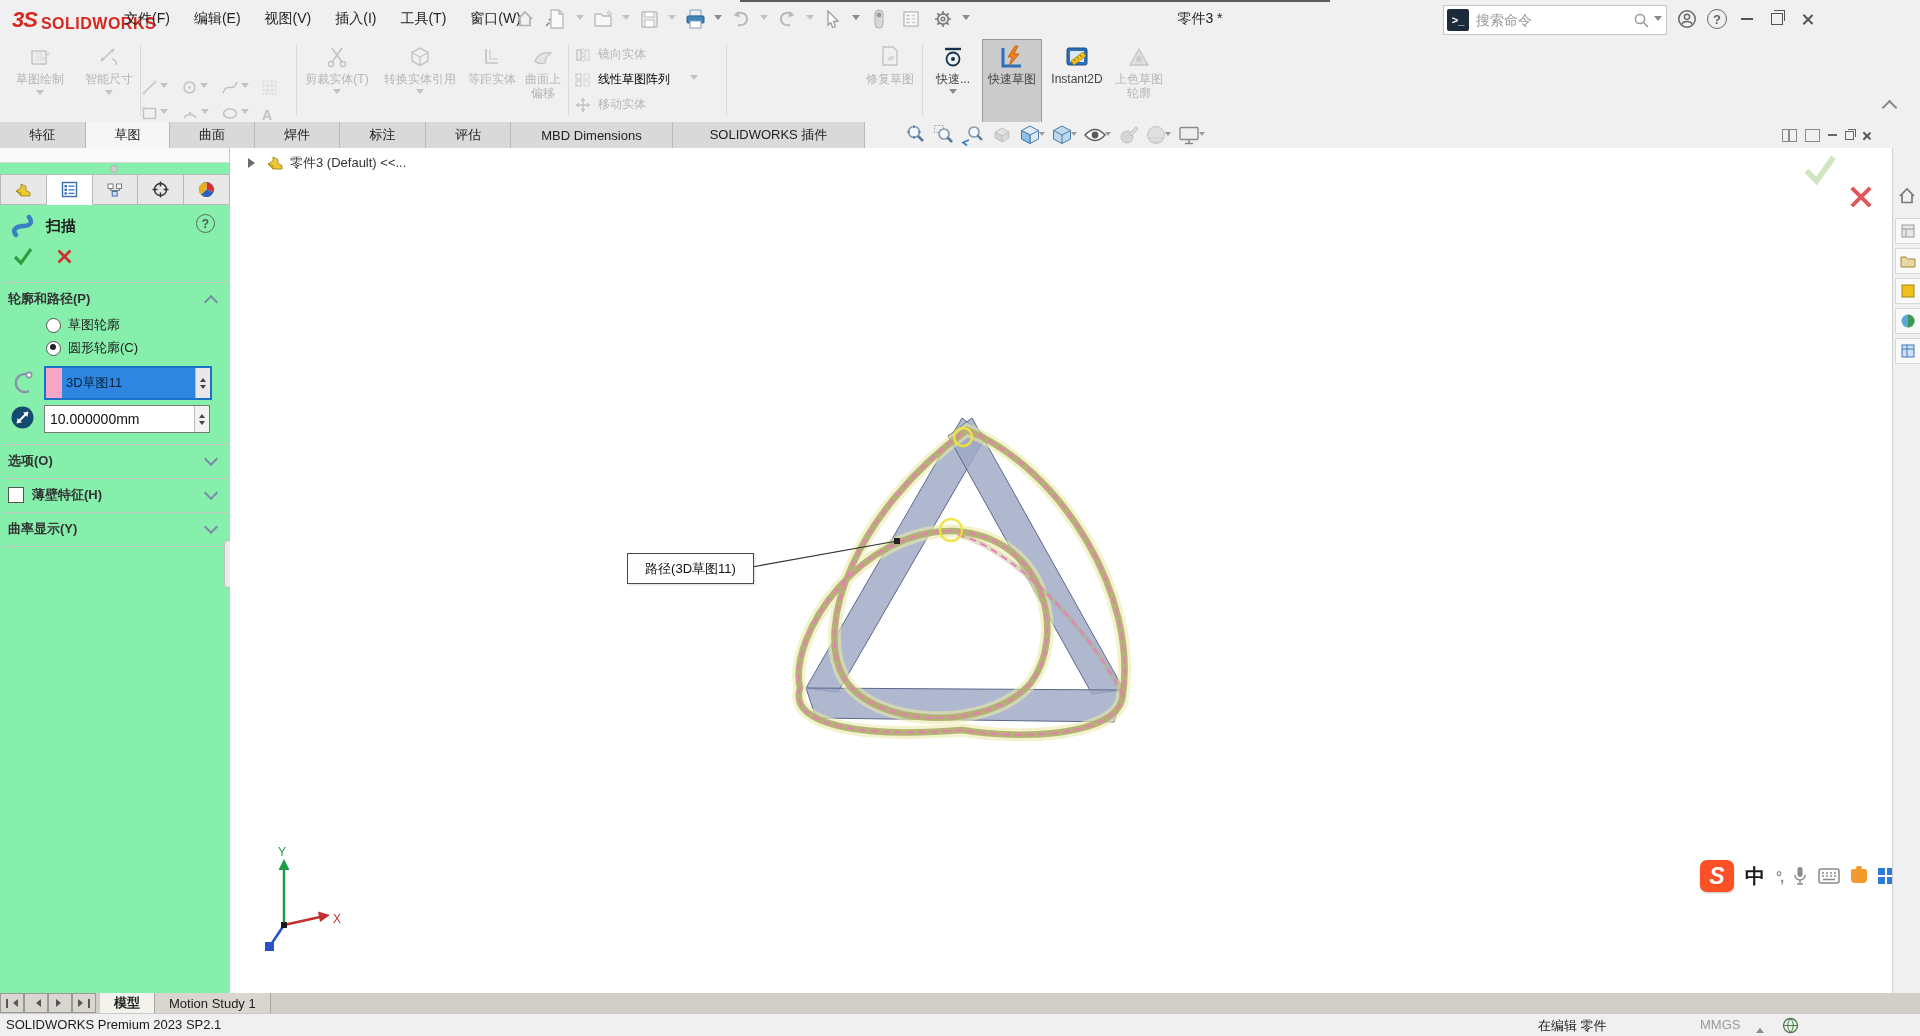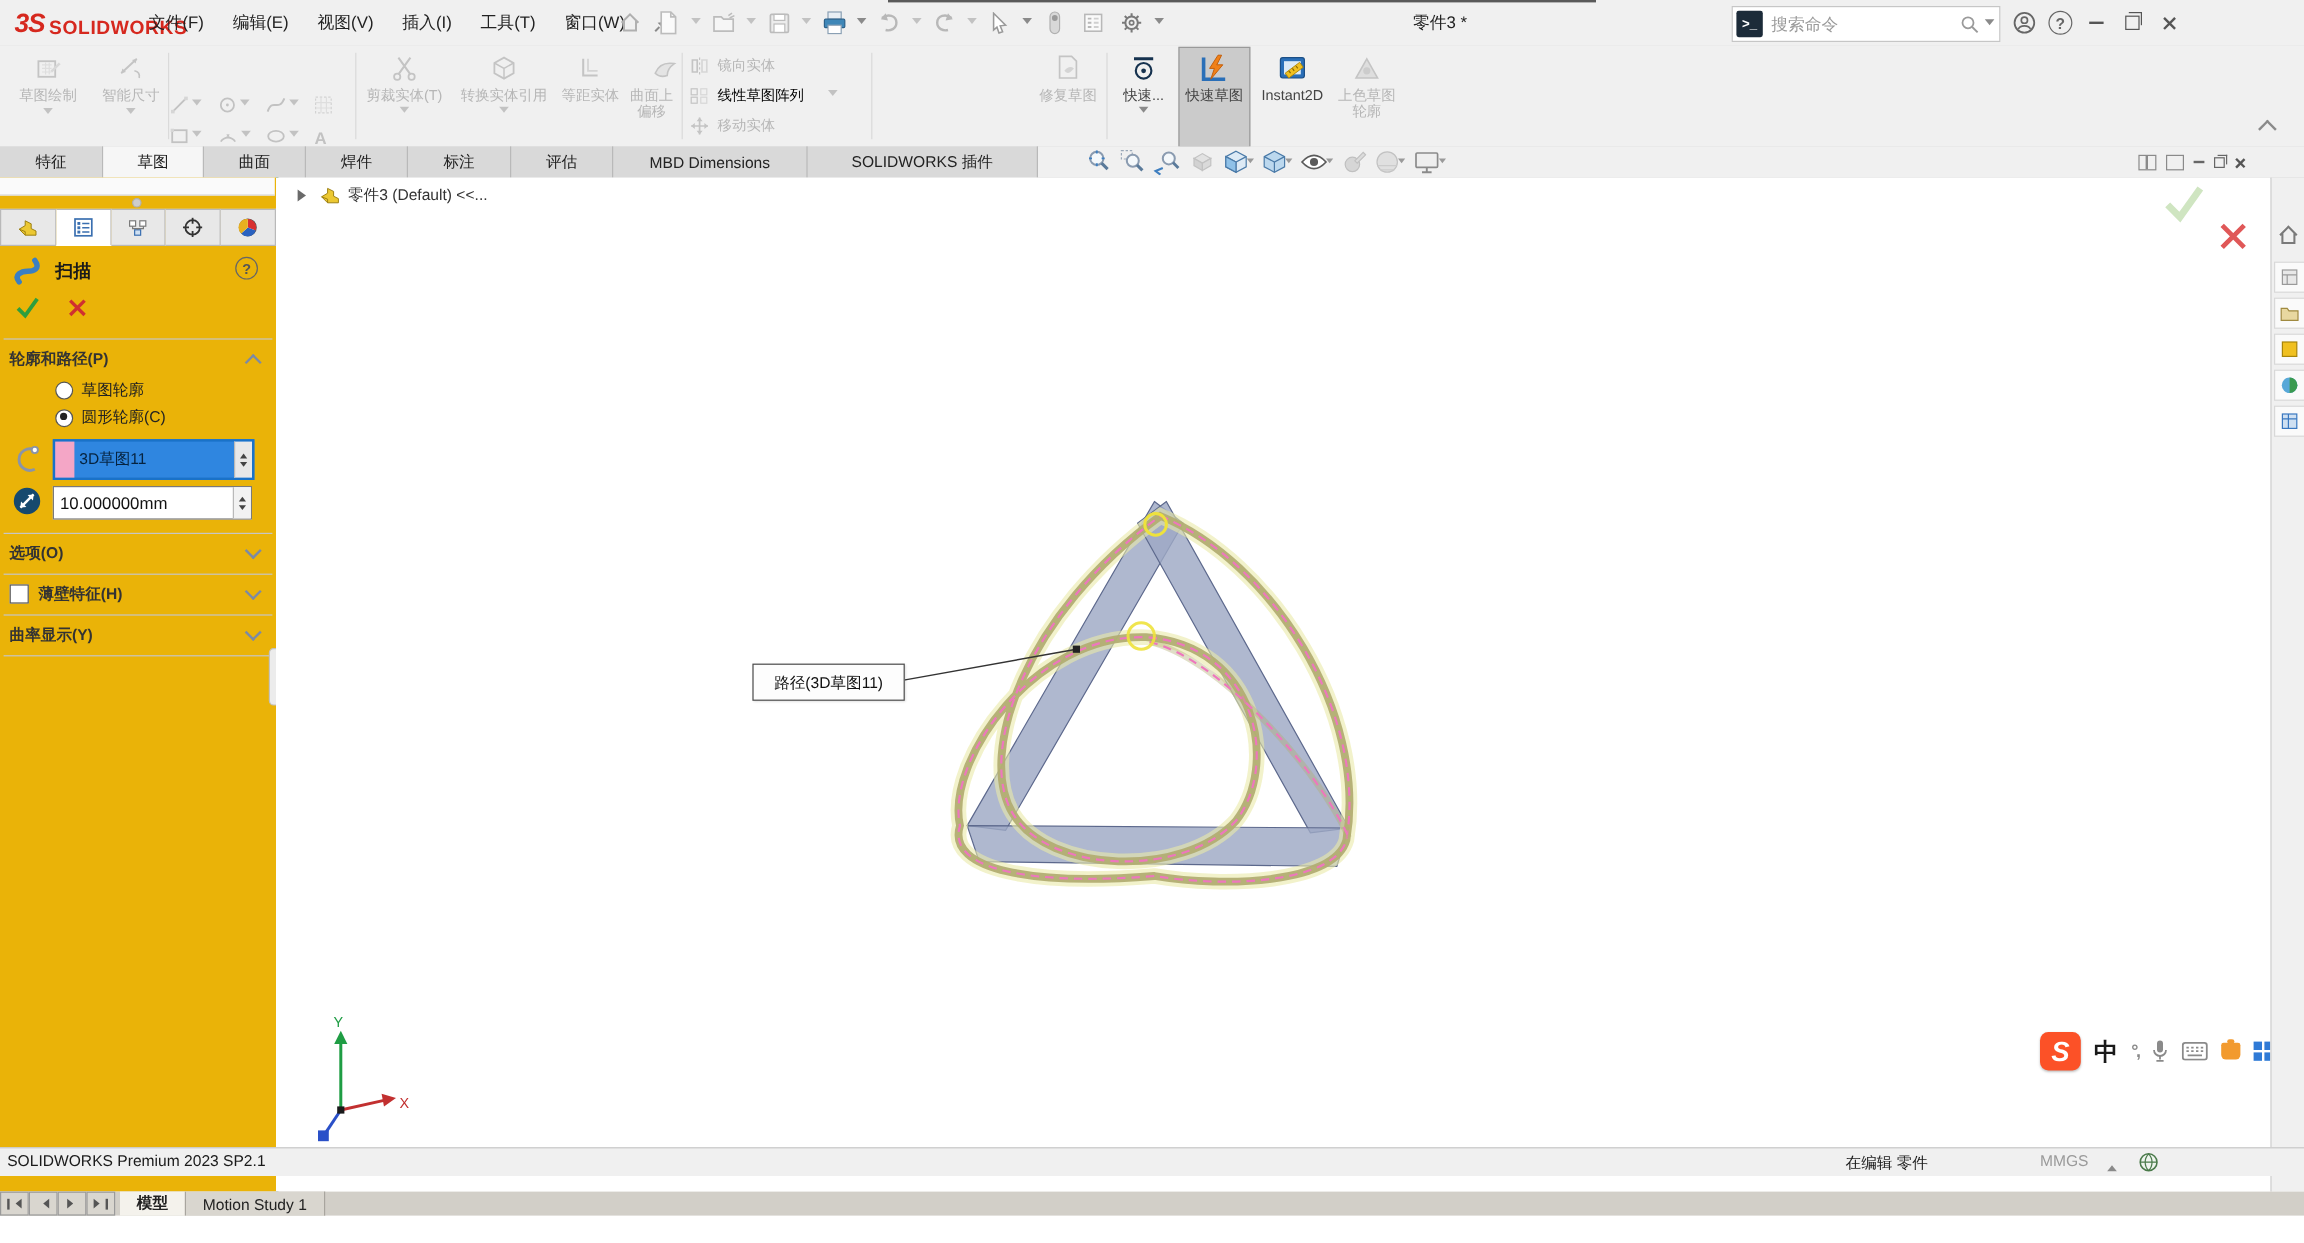--- a/index.html
+++ b/index.html
@@ -59,21 +59,21 @@
   .pane-ic{width:13px;height:11px;border:1.5px solid #8a8a8a;position:relative;}
   .pane-ic.split::before{content:"";position:absolute;left:5px;top:0;width:1.5px;height:100%;background:#8a8a8a;}
   .sm-min{width:9px;height:1.8px;background:#666;}
   .sm-restore{width:7px;height:7px;border:1.2px solid #666;position:relative;}
   .sm-restore::before{content:"";position:absolute;left:2px;top:-3px;width:7px;height:7px;border:1.2px solid #666;border-left:0;border-bottom:0;}
   .sm-x{position:relative;width:9px;height:9px;}
   .sm-x::before,.sm-x::after{content:"";position:absolute;left:4px;top:0;width:1.5px;height:10px;background:#555;}
   .sm-x::before{transform:rotate(45deg);} .sm-x::after{transform:rotate(-45deg);}
 
   
-  .panel{left:0;top:148px;width:230px;height:845px;background:#eab308;border-right:2px solid #0369a1;}
+  .panel{left:0;top:148px;width:230px;height:845px;background:#86efac;border-right:2px solid #0369a1;}
   .panel-topstrip{position:absolute;left:0;top:0;width:229px;height:14px;background:#fafafa;border-bottom:1px solid #d8d8d8;}
   .panel-dot{position:absolute;left:110px;top:17px;width:6px;height:6px;border-radius:50%;background:#cdcdcd;border:1px solid #b0b0b0;}
   .pm-tabs{position:absolute;left:0;top:26px;width:230px;height:30px;display:flex;}
   .pm-tab{width:45px;height:29px;border:1px solid #b9b9b9;border-left:none;background:#e8e8e8;
           display:flex;align-items:center;justify-content:center;}
   .pm-tab:first-child{border-left:1px solid #b9b9b9;}
   .pm-tab.active{background:#fff;border-bottom-color:#fff;}
   .pm-title{position:absolute;left:0;top:60px;width:230px;height:36px;display:flex;align-items:center;}
   .pm-title-text{font-size:15px;font-weight:bold;color:#1a1a1a;margin-left:10px;}
   .help-circ{position:absolute;left:196px;top:66px;width:17px;height:17px;border:1.4px solid #666;border-radius:50%;
@@ -125,21 +125,21 @@
 
   
   .bottomtabs{left:0;top:993px;width:1920px;height:20px;background:#d2cfc8;display:flex;align-items:stretch;}
   .nav-btn{width:22px;border:1px solid #9a9a9a;background:#d9d6cf;display:flex;align-items:center;justify-content:center;gap:1px;}
   .nt-l{width:0;height:0;border:4px solid transparent;border-right:5px solid #555;}
   .nt-r{width:0;height:0;border:4px solid transparent;border-left:5px solid #555;}
   .nt-bar{width:2px;height:9px;background:#555;}
   .btab{display:flex;align-items:center;justify-content:center;padding:0 14px;font-size:13px;color:#222;
         border-right:1px solid #a8a59e;background:#d9d6cf;}
   .btab.active{background:#f4f2ec;font-weight:bold;}
-  .statusbar{left:0;top:956px;width:1920px;height:23px;background:#f0f0f0;border-top:1px solid #c8c8c8;}
+  .statusbar{left:0;top:1013px;width:1920px;height:23px;background:#f0f0f0;border-top:1px solid #c8c8c8;}
   .status-text{position:absolute;top:3px;font-size:13px;color:#1a1a1a;}
   .status-units{color:#9a9a9a;}
   .units-dd{position:absolute;left:1756px;top:10px;width:0;height:0;border:4px solid transparent;border-bottom:5px solid #8a8a8a;}
 
   .topline{left:740px;top:0;width:590px;height:2px;background:#5a5a5a;}
 
   
   .confirm-check{position:absolute;left:1570px;top:4px;opacity:.55;}
   .confirm-x{position:absolute;left:1618px;top:36px;}
 </style>
@@ -408,21 +408,21 @@
     </div>
     <div class="rib-item" style="left:466px;width:52px;">
       <div class="rib-icon">
         <svg width="22" height="24" viewBox="0 0 22 24">
             <path d="M5 4 V18 H17" fill="none" stroke="#c4c4c4" stroke-width="1.7"></path>
             <path d="M9 4 V14 H17" fill="none" stroke="#d4d4d4" stroke-width="1.5"></path>
           </svg>
       </div>
       <span>等距实体</span>
     </div>
-    <div class="rib-item" style="left:520px;width:46px;align-items:flex-end;">
+    <div class="rib-item" style="left:520px;width:46px;">
       <div class="rib-icon">
         <svg width="24" height="24" viewBox="0 0 24 24">
             <path d="M4 16 Q8 6 20 8 Q14 12 14 18 Q8 20 4 16 Z" fill="#e4e4e4" stroke="#c4c4c4" stroke-width="1.3"></path>
           </svg>
       </div>
       <span>曲面上偏移</span>
     </div>
 
     <div class="rib-sep" style="left:568px;"></div>
 

